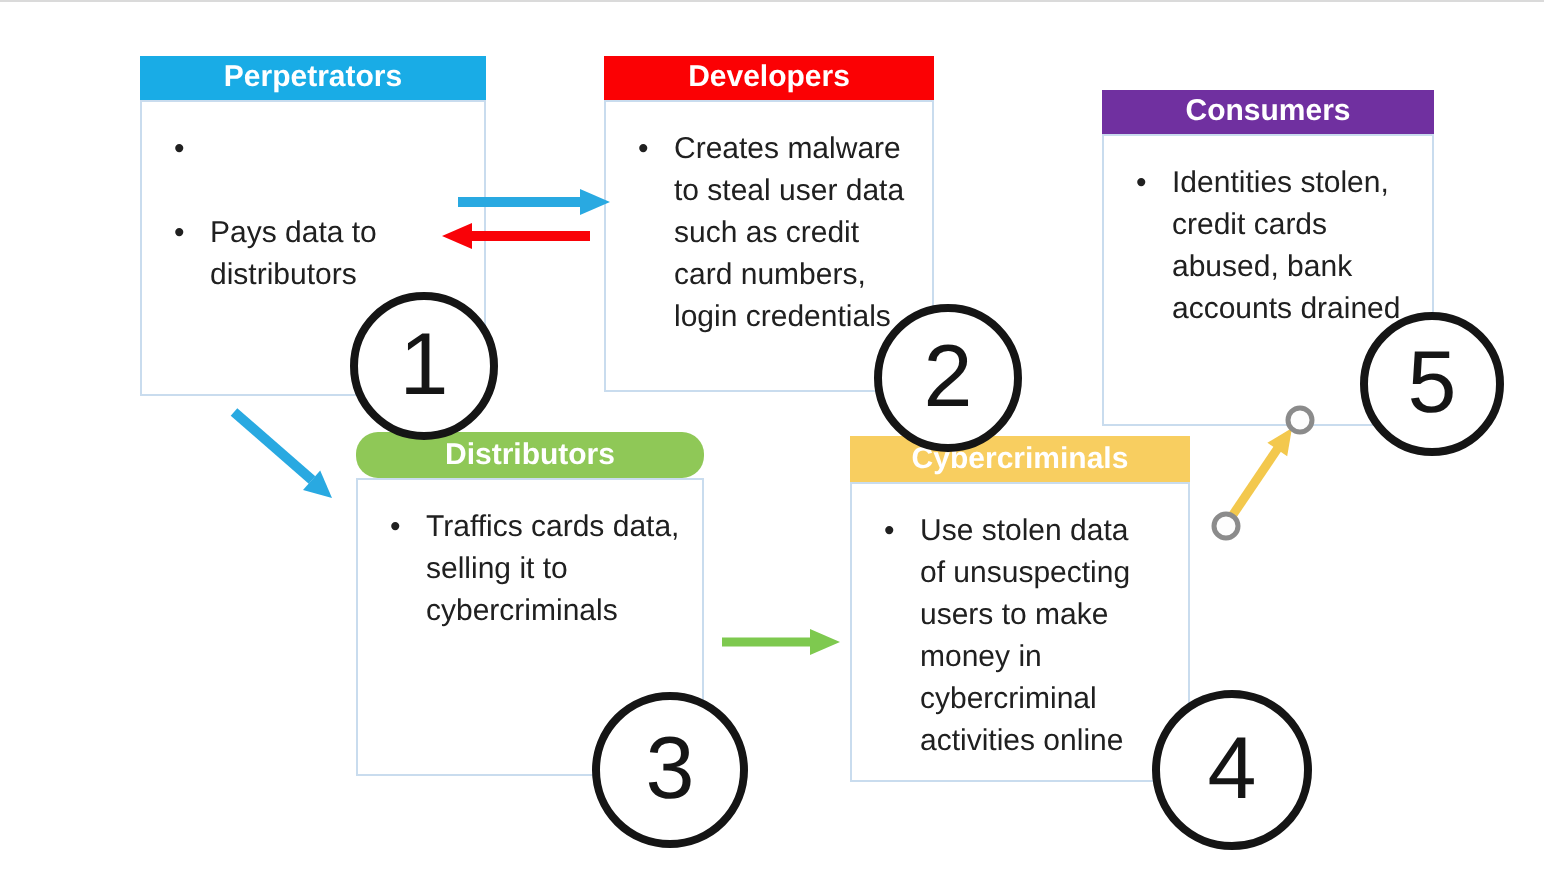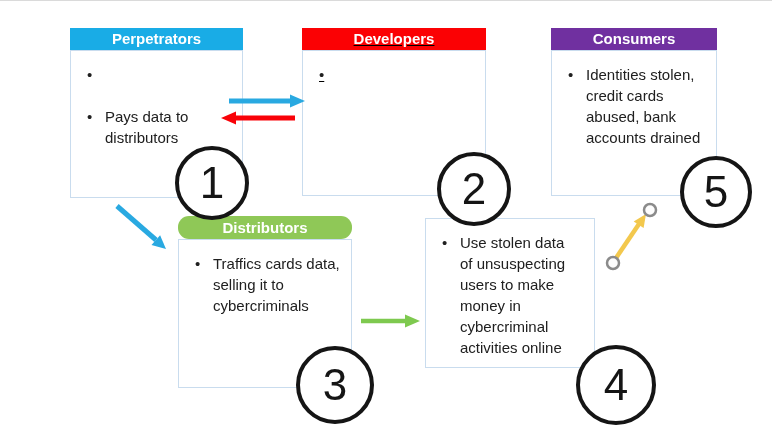--- a/index.html
+++ b/index.html
@@ -46,50 +46,52 @@
       <div class="bullet">
         <span class="dot">•</span>
       </div>
       <div class="bullet">
         <span class="dot">•</span>
         <span class="btext">Pays data to distributors</span>
       </div>
     </div>
   </div>
 
-  <div class="box" id="box-developers" style="left:302px;top:27px;width:184px;text-decoration:underline;">
+  <div class="box" id="box-developers" style="left:302px;top:27px;width:165px;">
     <div class="box-header" style="background-color: rgb(251, 1, 4);">Developers</div>
     <div class="box-body">
       <div class="bullet">
         <span class="dot">•</span>
+        <span class="btext">Creates malware to steal user data such as credit card numbers, login credentials</span>
       </div>
     </div>
   </div>
 
   <div class="box" id="box-consumers" style="left:551px;top:27px;width:166px;">
-    <div class="box-header" style="background-color: rgb(112, 48, 160);">Consumers</div>
+    <div class="box-header" style="background-color: rgb(112, 48, 160); margin-top: 17px;">Consumers</div>
     <div class="box-body">
       <div class="bullet">
         <span class="dot">•</span>
         <span class="btext">Identities stolen, credit cards abused, bank accounts drained</span>
       </div>
     </div>
   </div>
 
   <div class="box" id="box-distributors" style="left:178px;top:215px;width:174px;">
     <div class="box-header" style="height: 23px; line-height: 23px; background-color: rgb(143, 200, 87); border-radius: 11px;">Distributors</div>
     <div class="box-body">
       <div class="bullet">
         <span class="dot">•</span>
         <span class="btext">Traffics cards data, selling it to cybercriminals</span>
       </div>
     </div>
   </div>
 
   <div class="box" id="box-cybercriminals" style="left:425px;top:217px;width:170px;">
+    <div class="box-header" style="height: 23px; line-height: 23px; background-color: rgb(248, 206, 96);">Cybercriminals</div>
     <div class="box-body">
       <div class="bullet">
         <span class="dot">•</span>
         <span class="btext">Use stolen data of unsuspecting users to make money in cybercriminal activities online</span>
       </div>
     </div>
   </div>
 
   <div class="numcircle" style="left:175px;top:145px;width:66px;height:66px;">1</div>
   <div class="numcircle" style="left:437px;top:151px;width:66px;height:66px;">2</div>

